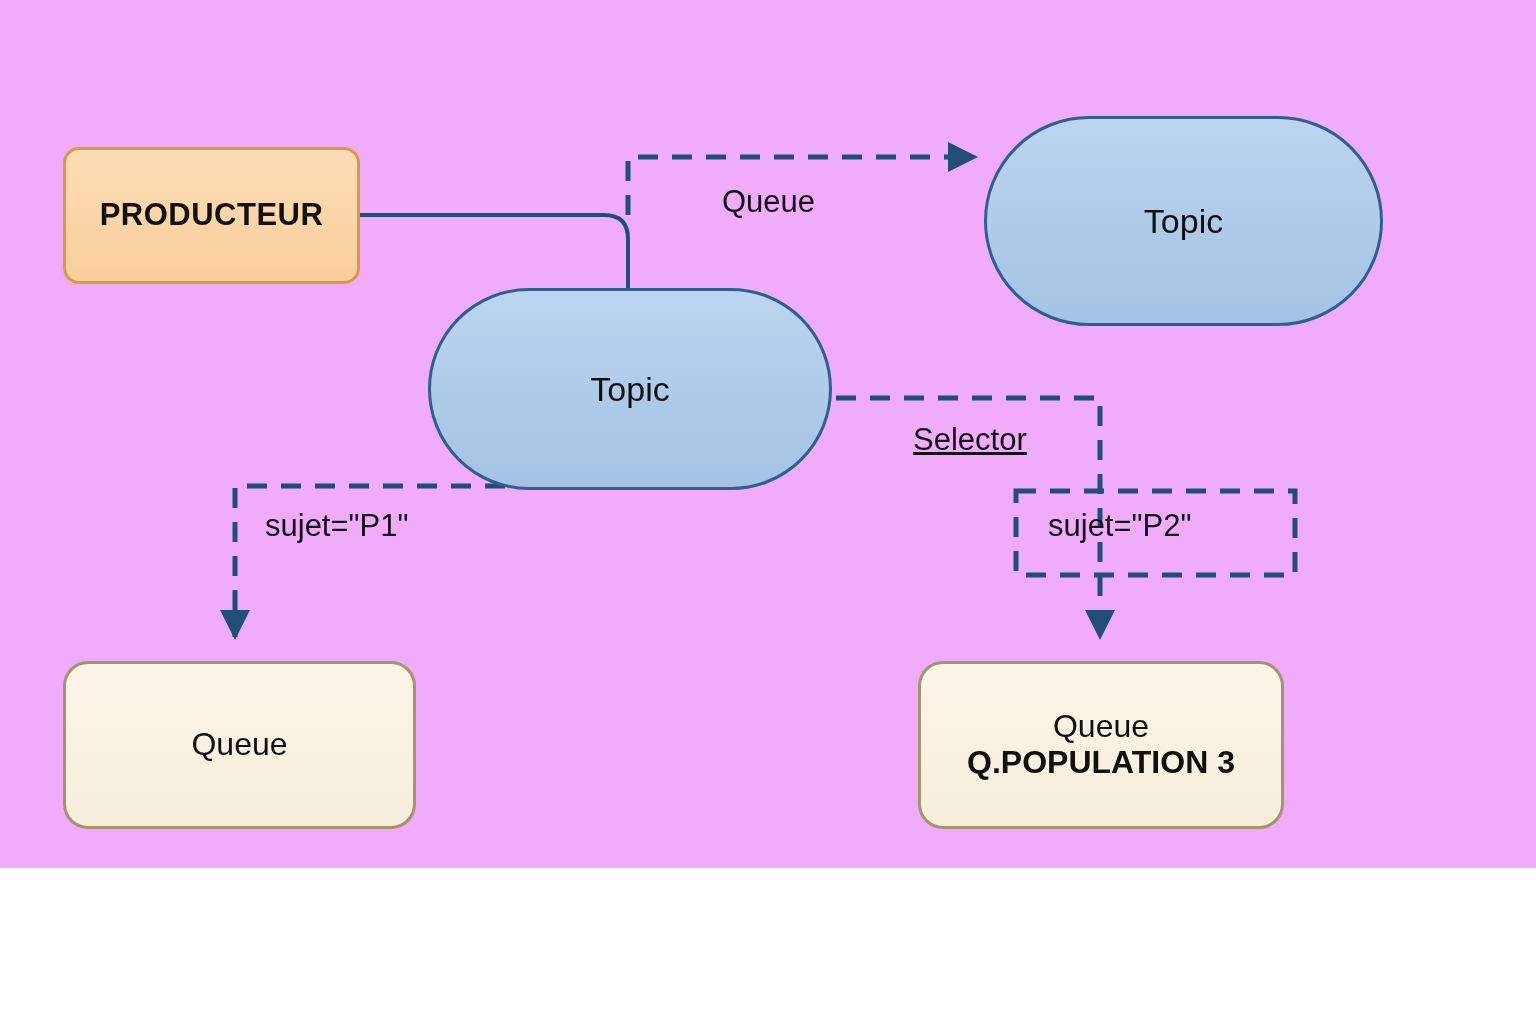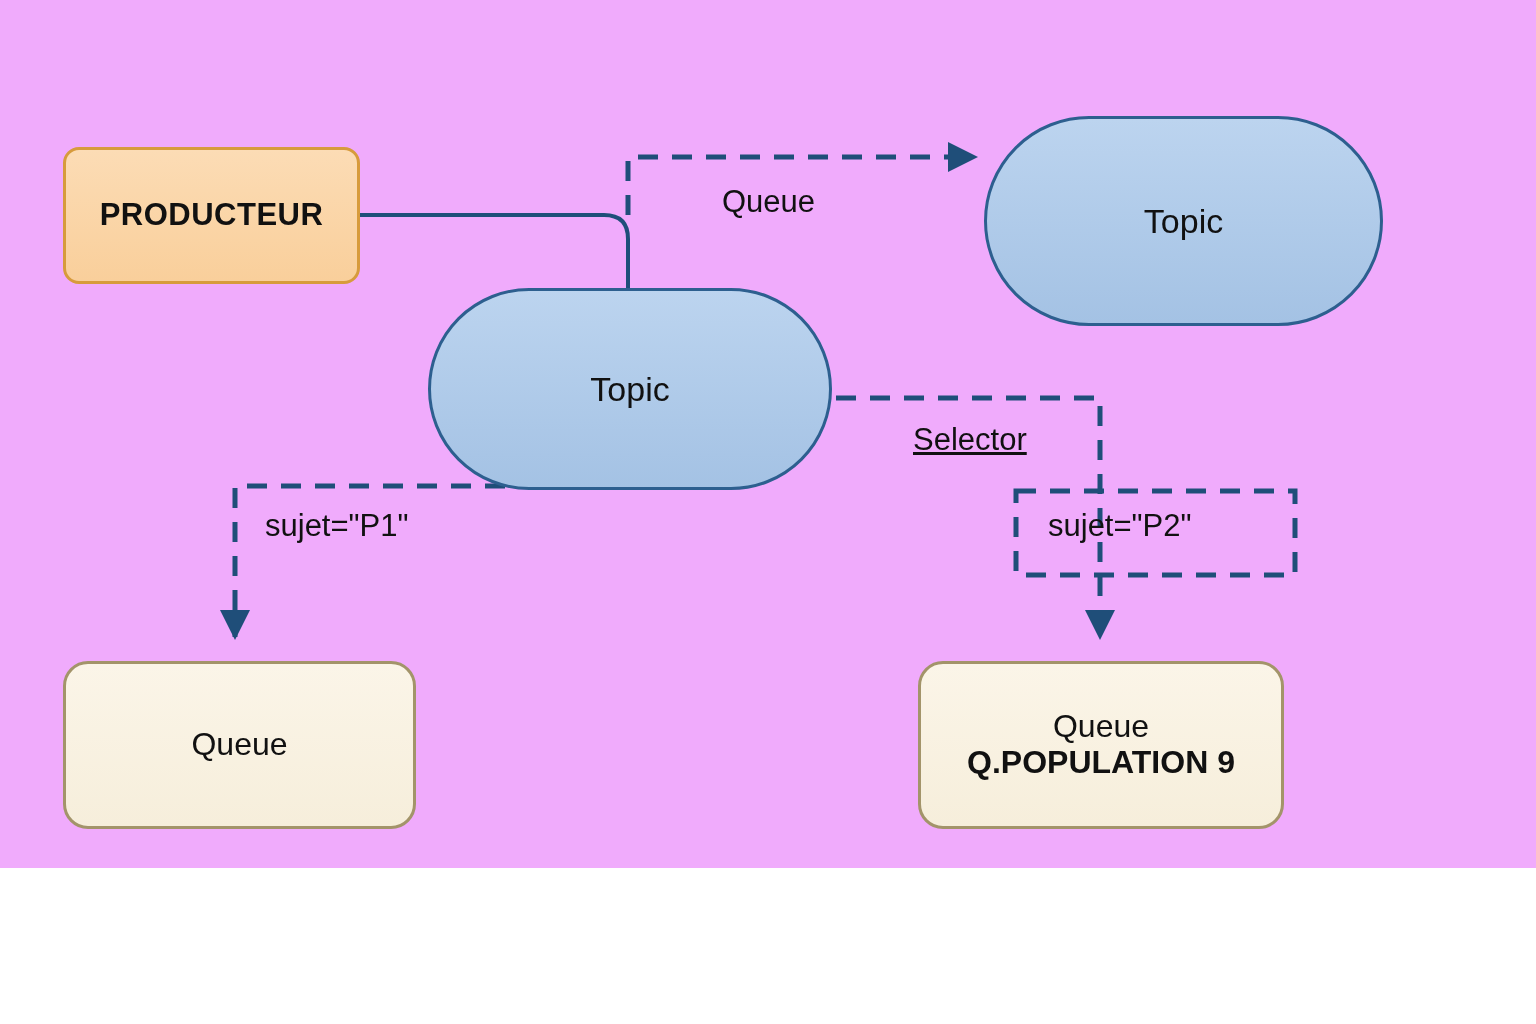--- a/index.html
+++ b/index.html
@@ -132,21 +132,21 @@
   <div class="node topic" id="node-topic-attentat">
     <span class="ln1">Topic</span>
   </div>
 
   <div class="node queue" id="node-queue-population">
     <span class="ln1">Queue</span>
   </div>
 
   <div class="node queue" id="node-queue-population2">
     <span class="ln1">Queue</span>
-    <span class="ln2">Q.POPULATION 9</span>
+    <span class="ln2">Q.POPULATION 3</span>
   </div>
 
   <div class="edge-label" id="label-bridge">Queue</div>
 
   <div class="edge-label" id="label-sujet-p1">sujet="P1"</div>
 
   <div class="edge-label" id="label-selector">Selector</div>
 
   <div class="edge-label" id="label-sujet-p2">sujet="P2"</div>
 

